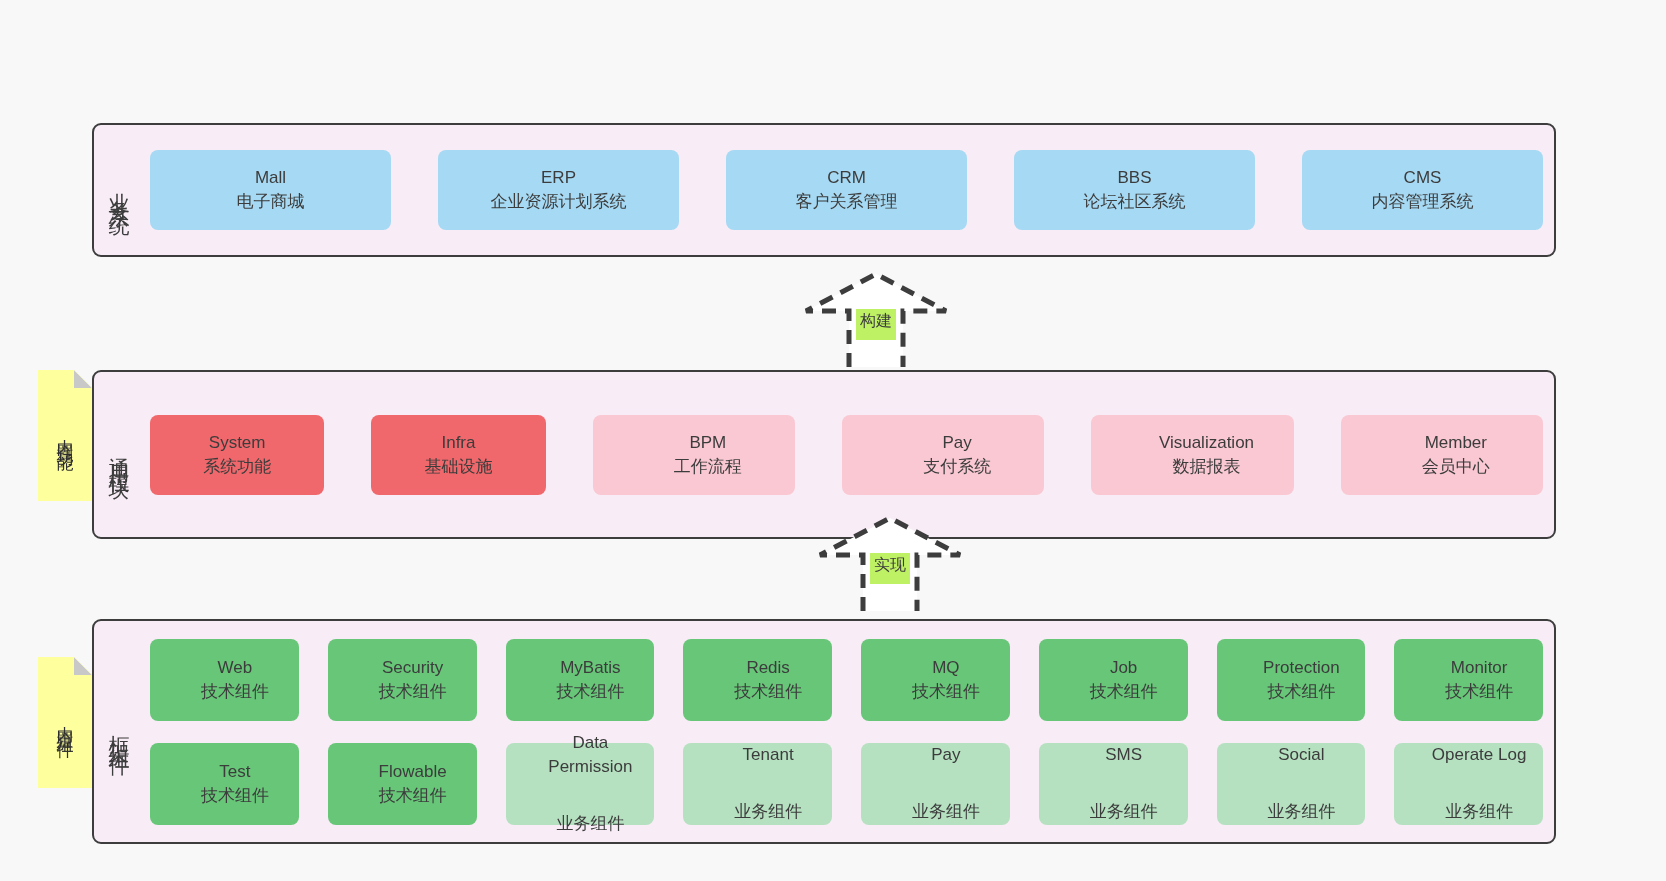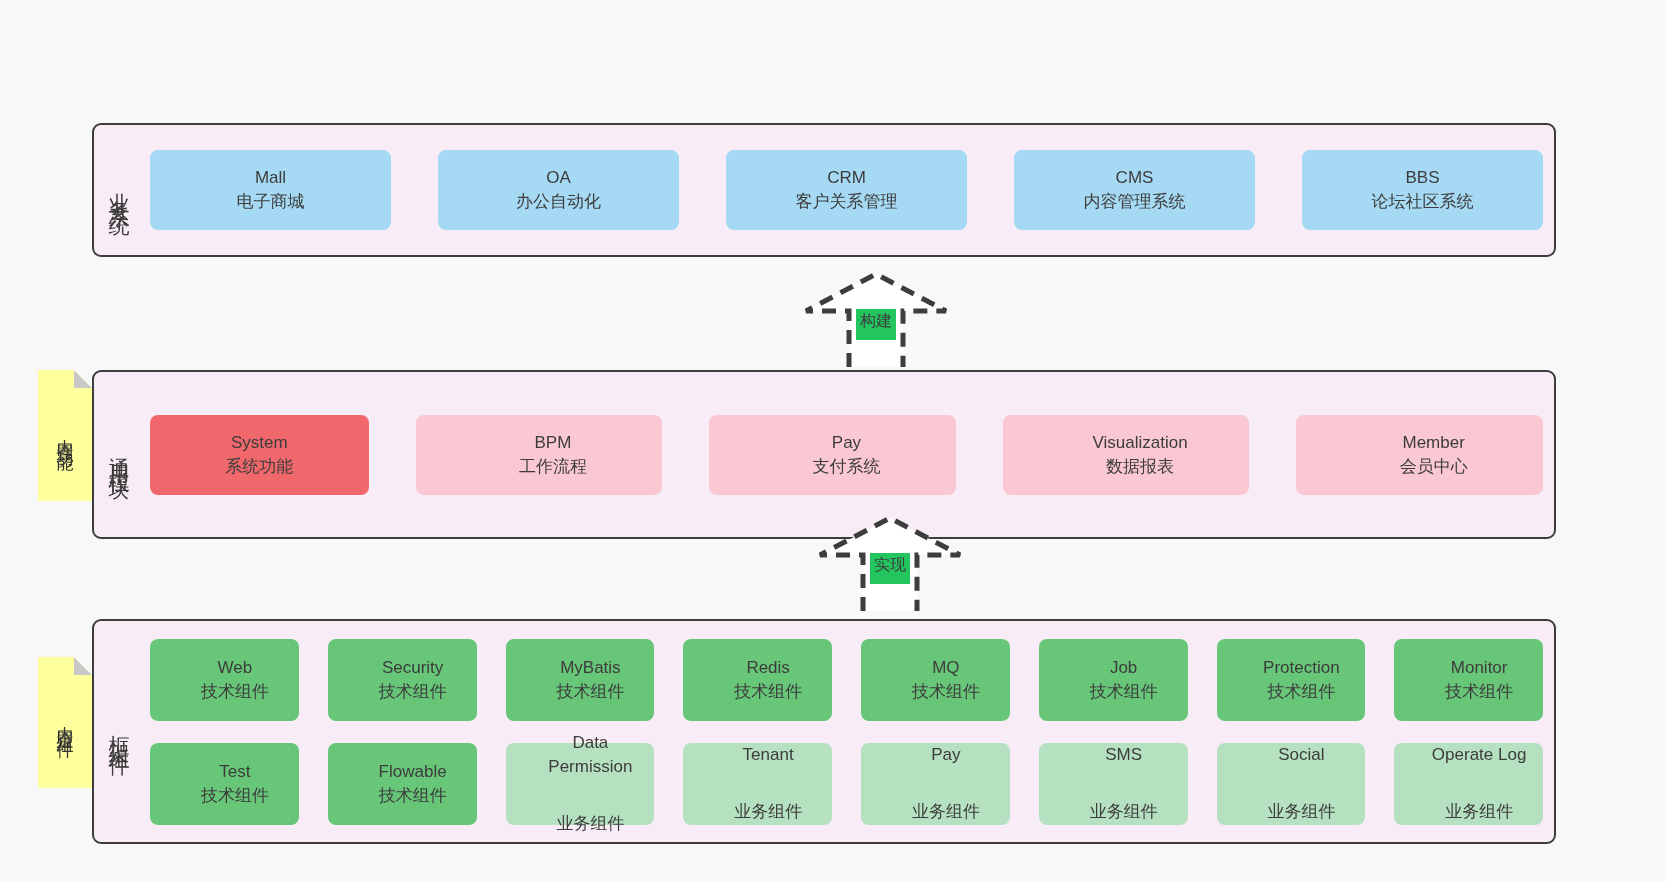--- a/index.html
+++ b/index.html
@@ -125,21 +125,21 @@
     z-index: 3;
   }
   #arrow-build     { left: 803px; top: 271px; }
   #arrow-implement { left: 817px; top: 515px; }
   .arrow svg { display: block; }
   .arrow-label {
     position: absolute;
     left: 50%;
     top: 38px;
     transform: translateX(-50%);
-    background: #22c55e;
+    background: #bef264;
     padding: 2px 4px 8px 4px;
     font-size: 16px;
     color: #3c3c3c;
     white-space: nowrap;
   }
 </style>
 </head>
 <body>
 
 <div class="canvas">
@@ -155,54 +155,58 @@
 
   <section class="panel" id="panel-business">
     <div class="vlabel">业务系统</div>
     <div class="rows">
       <div class="boxrow">
           <div class="box blue">
             <div class="box-title">Mall</div>
             <div class="box-subtitle">电子商城</div>
           </div>
           <div class="box blue">
-            <div class="box-title">OA</div>
-            <div class="box-subtitle">办公自动化</div>
+            <div class="box-title">ERP</div>
+            <div class="box-subtitle">企业资源计划系统</div>
           </div>
           <div class="box blue">
             <div class="box-title">CRM</div>
             <div class="box-subtitle">客户关系管理</div>
           </div>
           <div class="box blue">
+            <div class="box-title">BBS</div>
+            <div class="box-subtitle">论坛社区系统</div>
+          </div>
+          <div class="box blue">
             <div class="box-title">CMS</div>
             <div class="box-subtitle">内容管理系统</div>
-          </div>
-          <div class="box blue">
-            <div class="box-title">BBS</div>
-            <div class="box-subtitle">论坛社区系统</div>
           </div>
         </div>
     </div>
   </section>
 
   <div class="arrow" id="arrow-build">
     <svg width="146" height="96" viewBox="0 0 146 96">
       <path d="M46 96 L46 40 L3 40 L73 3 L143 40 L100 40 L100 96" fill="#ffffff" stroke="#3d3d3d" stroke-width="5" stroke-dasharray="14 9"></path>
     </svg>
     <div class="arrow-label">构建</div>
   </div>
 
   <section class="panel" id="panel-modules">
     <div class="vlabel">通用模块</div>
     <div class="rows">
       <div class="boxrow">
           <div class="box red">
             <div class="box-title">System</div>
             <div class="box-subtitle">系统功能</div>
           </div>
+          <div class="box red">
+            <div class="box-title">Infra</div>
+            <div class="box-subtitle">基础设施</div>
+          </div>
           <div class="box pink">
             <div class="box-title">BPM</div>
             <div class="box-subtitle">工作流程</div>
           </div>
           <div class="box pink">
             <div class="box-title">Pay</div>
             <div class="box-subtitle">支付系统</div>
           </div>
           <div class="box pink">
             <div class="box-title">Visualization</div>

